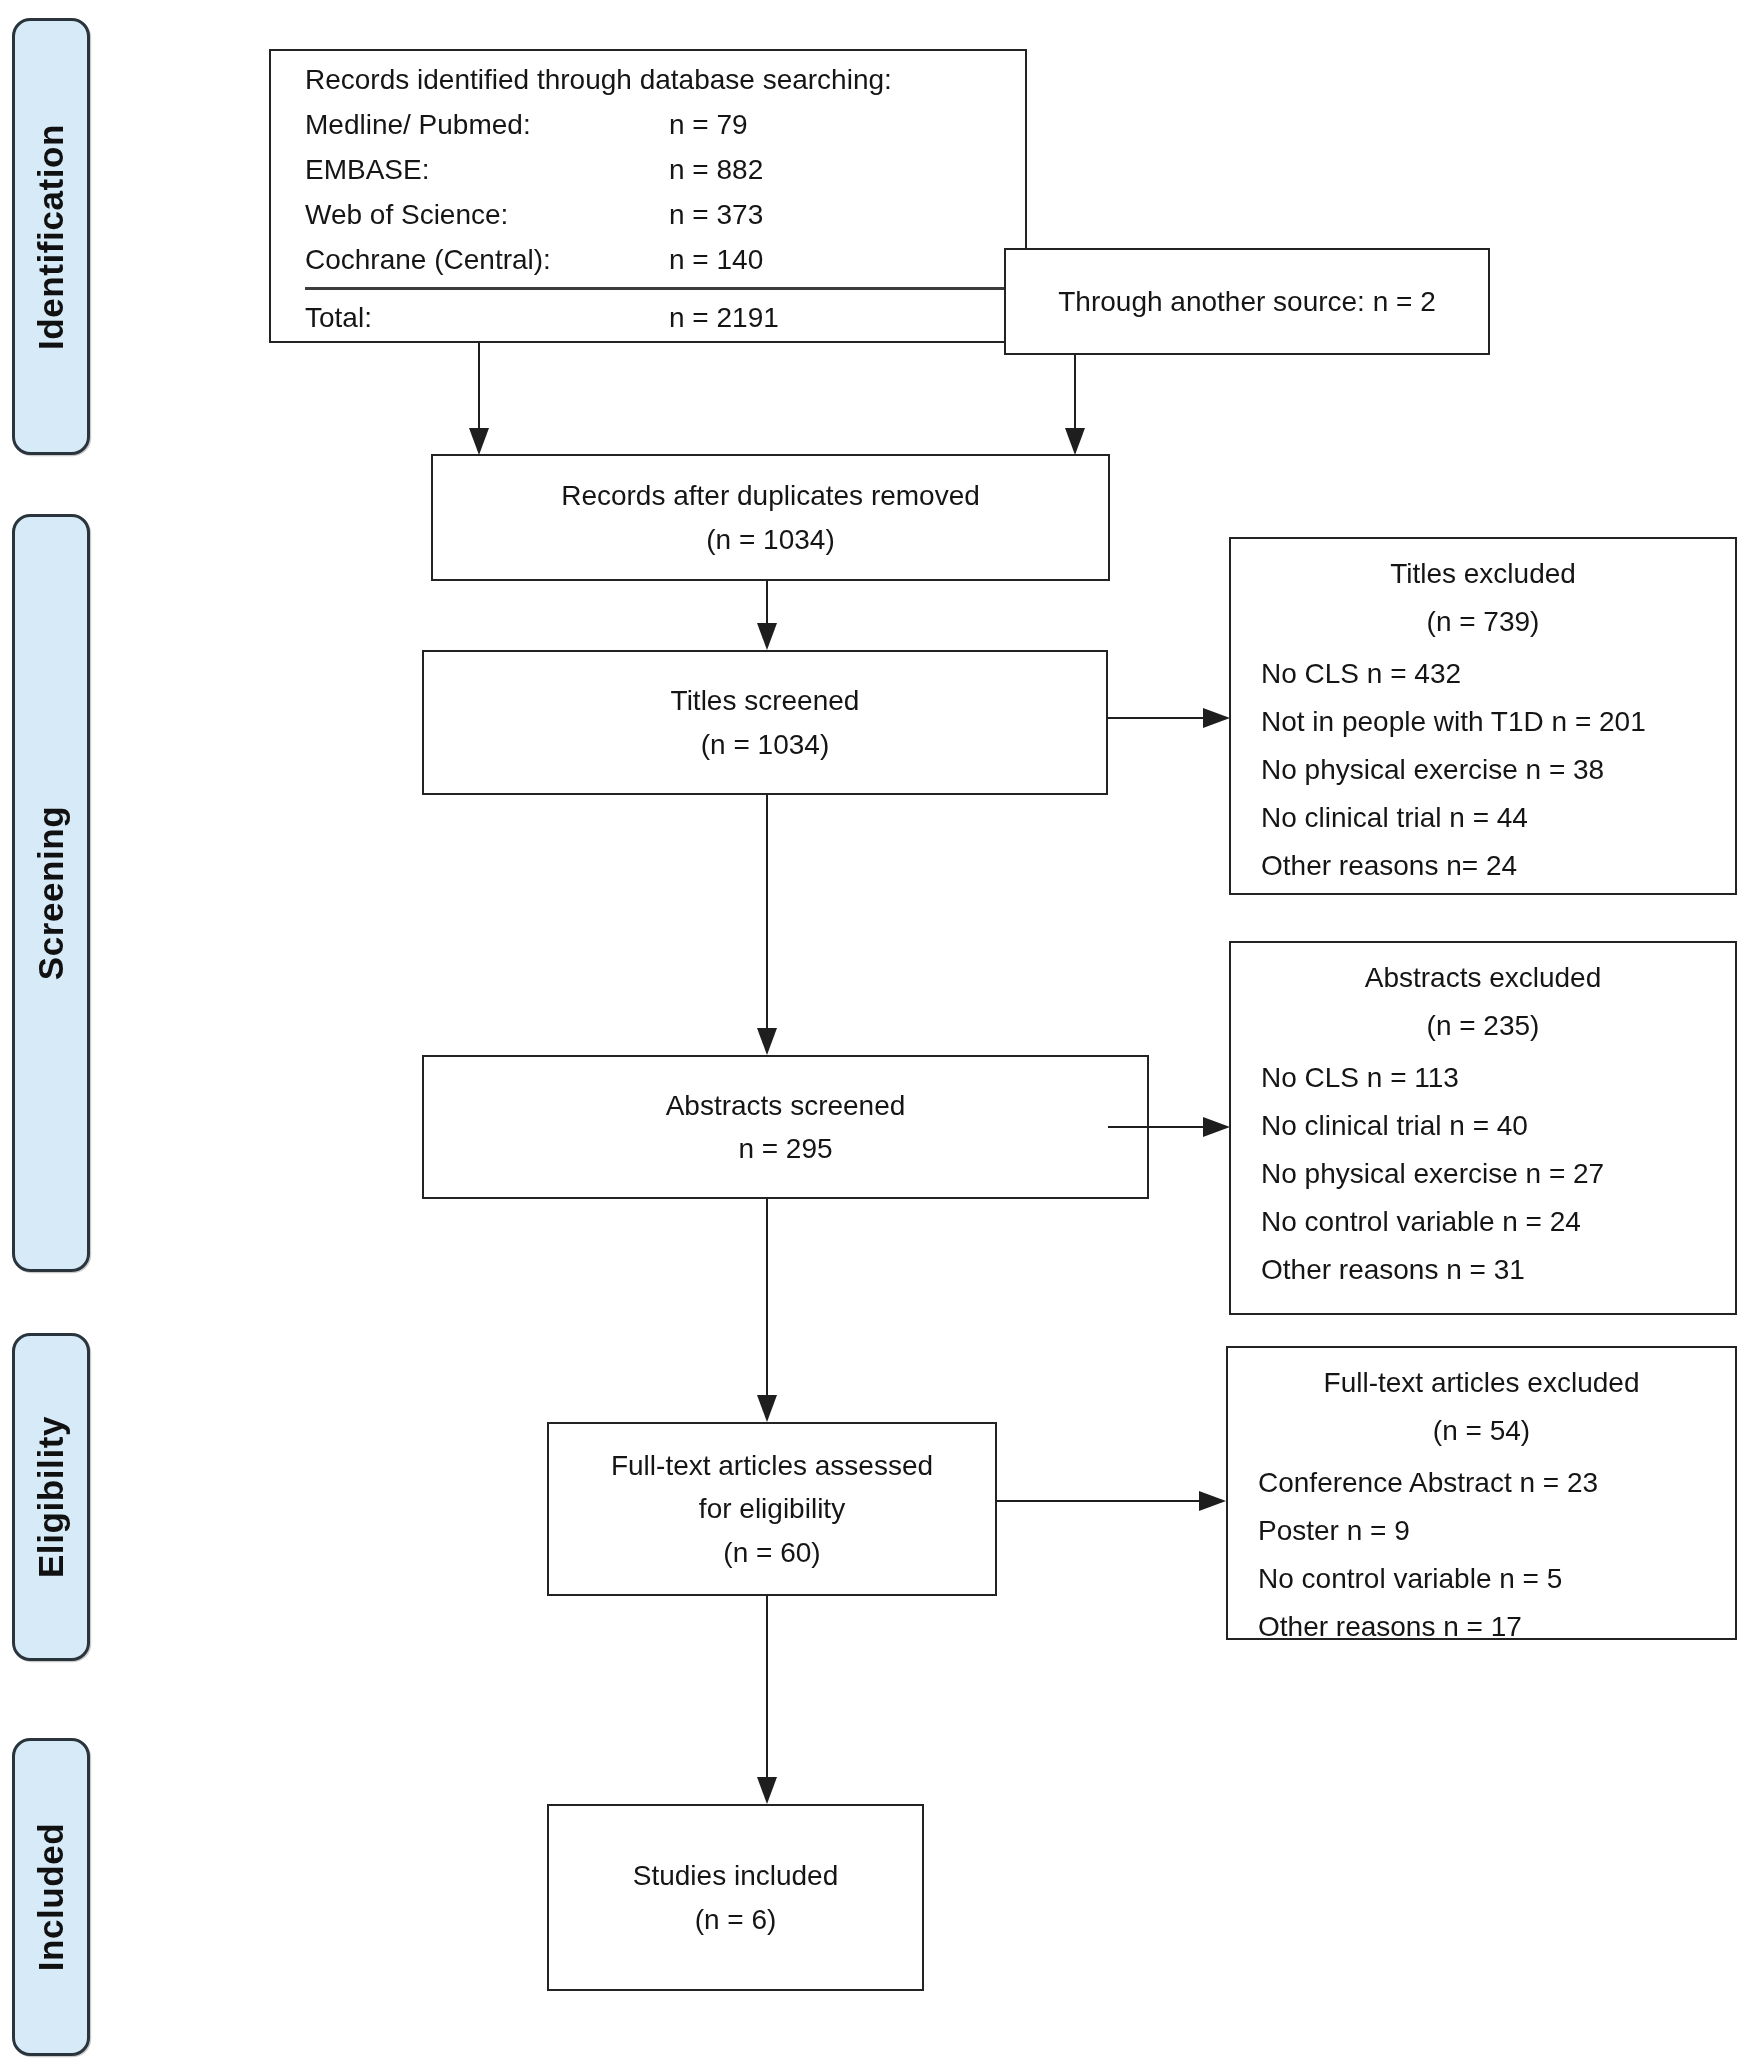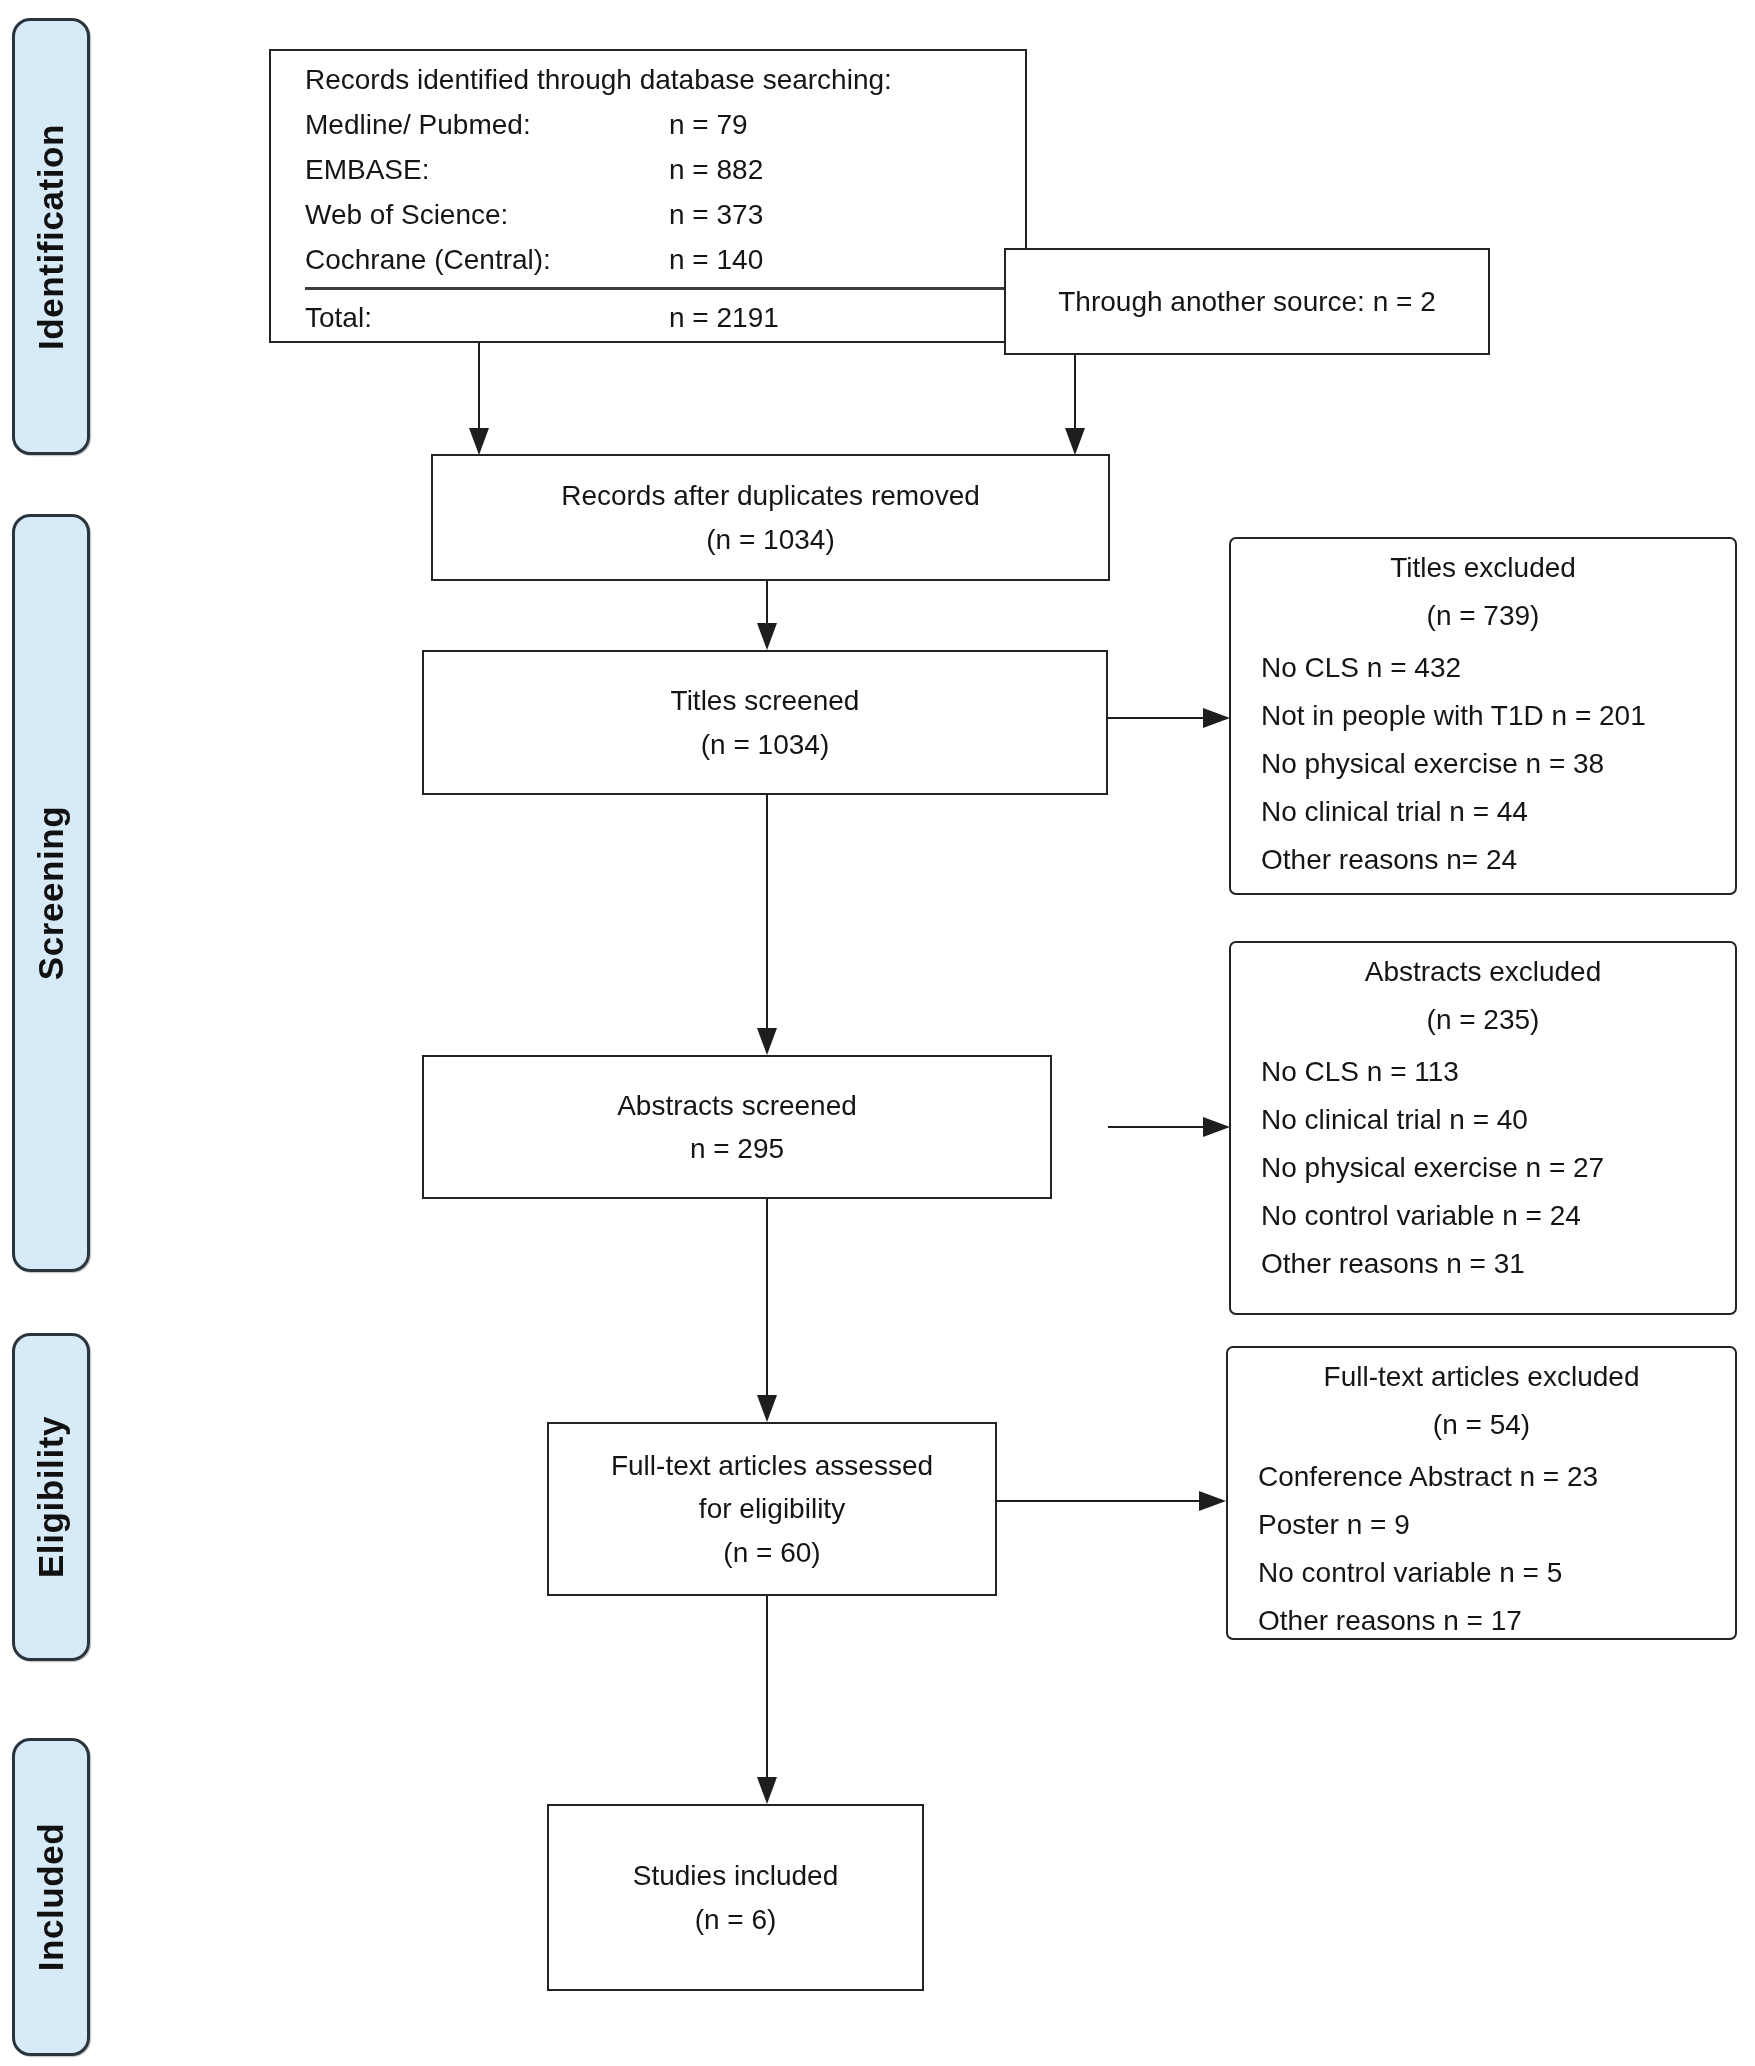--- a/index.html
+++ b/index.html
@@ -53,21 +53,21 @@
     text-align: center;
   }
 
   
   #box-identified { padding: 6px 34px; }
   .id-title { line-height: 45px; }
   .id-row { display: grid; grid-template-columns: 364px 1fr; line-height: 45px; }
   .id-sep { border-top: 3.1px solid #3c3c3c; margin: 4.9px -34px 4.9px 0; }
 
   
-  .reasons-box { padding: 5px 26px; border-radius: 7px; }
+  .reasons-box { padding: 11px 26px; }
   .rb-title, .rb-sub { text-align: center; line-height: 48px; }
   .rb-list { list-style: none; margin: 4px; padding: 0; }
   .rb-list li { line-height: 48px; text-align: left; }
 
   
   .vline { position: absolute; width: 2.4px; background: #1e1e1e; }
   .hline { position: absolute; height: 2.4px; background: #1e1e1e; }
   .head-down {
     position: absolute; width: 0; height: 0;
     border-left: 10.4px solid transparent;
@@ -143,21 +143,21 @@
     <div class="rb-sub">(n = 739)</div>
     <ul class="rb-list">
       <li>No CLS n = 432</li>
       <li>Not in people with T1D n = 201</li>
       <li>No physical exercise n = 38</li>
       <li>No clinical trial n = 44</li>
       <li>Other reasons n= 24</li>
     </ul>
   </div>
 
-  <div class="fbox center" style="left:422px; top:1055px; width:630px; height:144px;">
+  <div class="fbox center" style="left:422px; top:1055px; width:727px; height:144px;">
     <div>Abstracts screened</div>
     <div>n = 295</div>
   </div>
 
   <div class="fbox reasons-box" style="left:1229px; top:941px; width:508px; height:374px;">
     <div class="rb-title">Abstracts excluded</div>
     <div class="rb-sub">(n = 235)</div>
     <ul class="rb-list">
       <li>No CLS n = 113</li>
       <li>No clinical trial n = 40</li>

